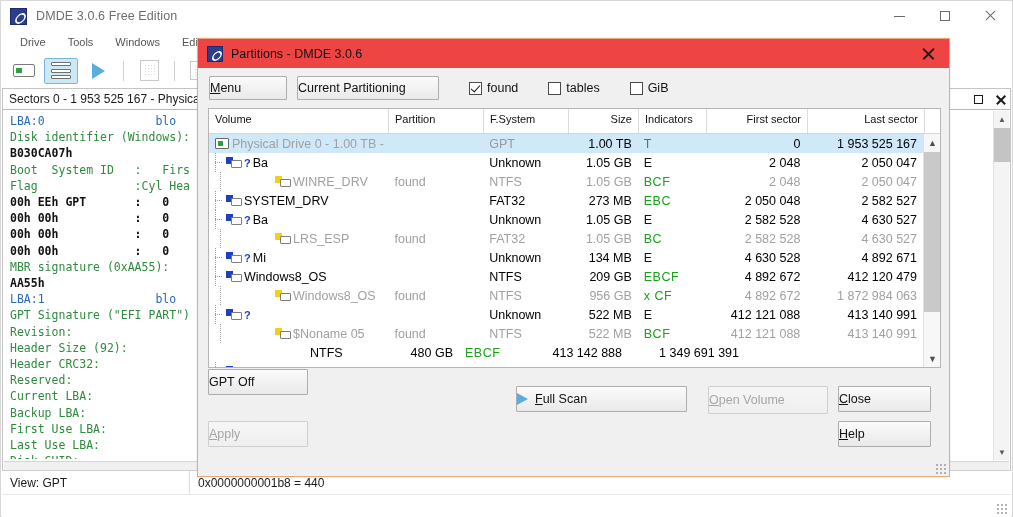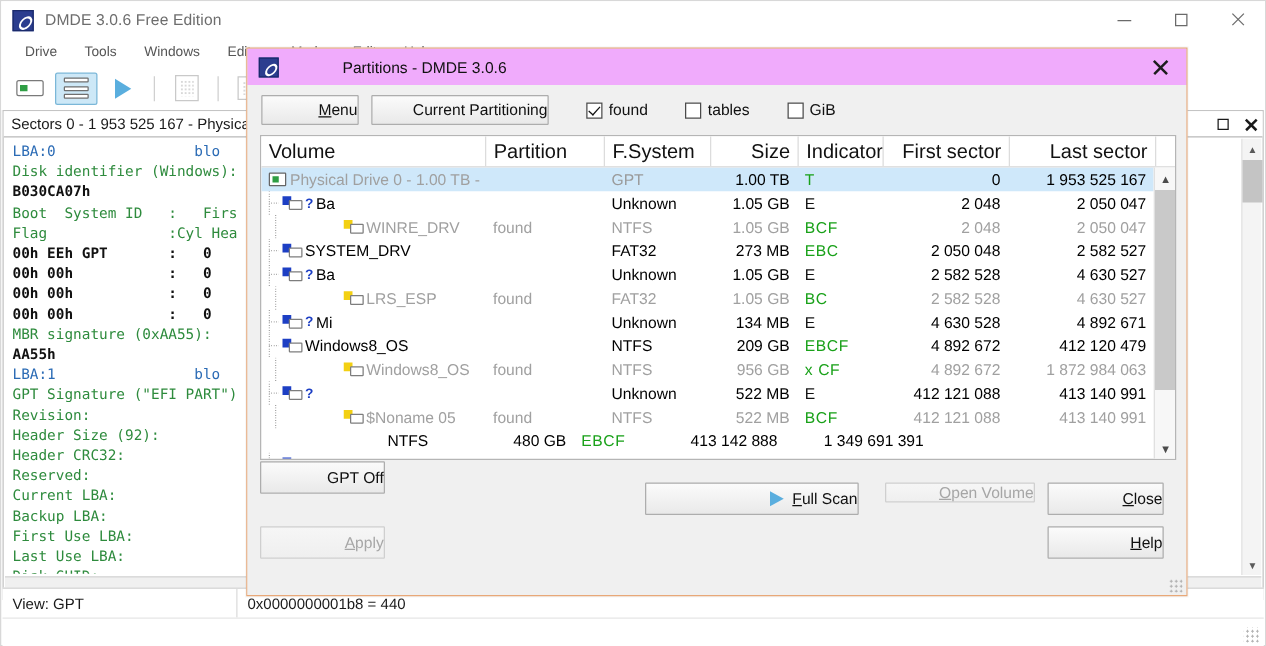--- a/index.html
+++ b/index.html
@@ -146,21 +146,21 @@
      background-size:4px 4px; background-position:1px 1px;}
 
   
   #dialog{
     position:absolute; left:197px; top:38px; width:753px; height:439px;
     background:#f0f0f0;
     border:1px solid #e8a878;
     box-shadow: 0 0 0 1px rgba(0,0,0,0.03);
   }
   #dlg-titlebar{
-    height:29px; background:#f0abfc; display:flex; align-items:center; position:relative;gap:43px;
+    height:29px; background:#ef4444; display:flex; align-items:center; position:relative;
   }
   #dlg-icon{
     width:16px;height:16px;margin-left:9px;margin-right:8px;background:#2b3d8f;border:1px solid #1a2a6b;position:relative;flex:none;
   }
   #dlg-icon::after{
     content:""; position:absolute; left:3px; top:3px; width:8px;height:8px;
     border:2px solid #fff;border-radius:50%; transform:rotate(45deg) scaleX(0.6);
   }
   #dlg-title{ font-size:12.5px; color:#111; }
   #dlg-close{
@@ -174,21 +174,21 @@
   #dlg-body{ position:absolute; left:0; top:29px; right:0; bottom:0; background:#f0f0f0; }
 
   #dlg-toolbar{
     position:absolute; left:0; top:0; right:0; height:40px;
     display:flex; align-items:center; padding-left:11px;
   }
   .btn{
     background:linear-gradient(#fbfbfb,#e9e9e9);
     border:1px solid #adadad; border-radius:1px;
     font-size:12.5px; color:#111;
-    display:flex; align-items:center; justify-content:flex-end;
+    display:flex; align-items:center; justify-content:flex-start;
     height:24px; cursor:default; white-space:nowrap;
   }
   .btn.disabled{ color:#a6a6a6; border-color:#cfcfcf; background:linear-gradient(#f6f6f6,#efefef); }
   .u{ text-decoration:underline; }
   #btn-menu{ width:78px; }
   #btn-current{ width:142px; margin-left:10px; }
   .chk{ display:flex; align-items:center; margin-left:30px; font-size:12.5px; color:#111; }
   .chk .box{
     width:13px;height:13px;border:1px solid #4a4a4a;background:#fff;margin-right:5px;
     position:relative; flex:none;
@@ -198,21 +198,21 @@
     border:solid #111; border-width:0 1.6px 1.6px 0; transform:rotate(42deg);
   }
 
   
   #tbl-wrap{
     position:absolute; left:10px; top:40px; width:733px; height:260px;
     background:#ffffff; border:1px solid #b5b5b5; overflow:hidden;
   }
   #tbl-head{
     display:flex; height:25px; background:#ffffff; border-bottom:1px solid #d6d6d6;
-    font-size:16px; color:#111;
+    font-size:11px; color:#111;
   }
   #tbl-head .th{
     border-right:1px solid #dcdcdc; padding:4px 6px; overflow:hidden; white-space:nowrap;
   }
   .c-vol{ width:180px; }
   .c-part{ width:95px; }
   .c-fs{ width:85px; }
   .c-size{ width:70px; text-align:right; }
   .c-ind{ width:68px; }
   .c-first{ width:101px; text-align:right; }
@@ -262,21 +262,21 @@
     background:#f7f7f7; border-left:1px solid #e0e0e0;
   }
   #tbl-vscroll .arw{ width:17px;height:17px;display:flex;align-items:center;justify-content:center;color:#4c4c4c;font-size:9px;}
   #tbl-vscroll .arw.bot{ position:absolute; bottom:0; left:0;}
   #tbl-vscroll .thumb{ position:absolute; left:0; top:18px; width:17px; height:160px; background:#c9c9c9;}
 
   
   #btn-gptoff{ position:absolute; left:10px; top:301px; width:100px; height:26px; }
   #btn-apply{  position:absolute; left:10px; top:353px; width:100px; height:26px; }
   #btn-fullscan{ position:absolute; left:318px; top:318px; width:171px; height:26px; gap:7px;}
-  #btn-openvol{ position:absolute; left:510px; top:318px; width:120px; height:16px; }
+  #btn-openvol{ position:absolute; left:510px; top:318px; width:120px; height:28px; }
   #btn-close{ position:absolute; left:640px; top:318px; width:93px; height:26px; }
   #btn-help{  position:absolute; left:640px; top:353px; width:93px; height:26px; }
   .scan-play{ width:0;height:0;border-left:11px solid #5aaede;border-top:6px solid transparent;border-bottom:6px solid transparent;}
   .dlg-grip{ position:absolute; right:3px; bottom:2px; width:11px;height:11px;
      background-image:radial-gradient(#b0b0b0 1px, transparent 1px); background-size:4px 4px;}
 </style>
 </head>
 <body>
 
 <div id="root">

